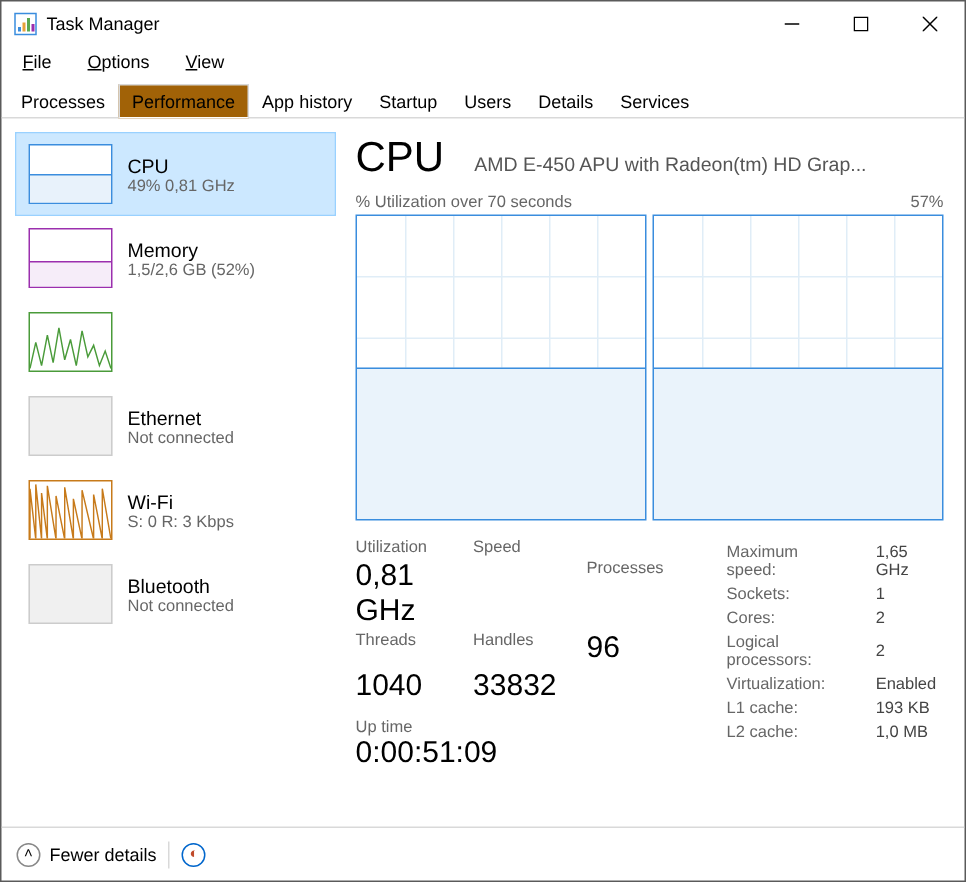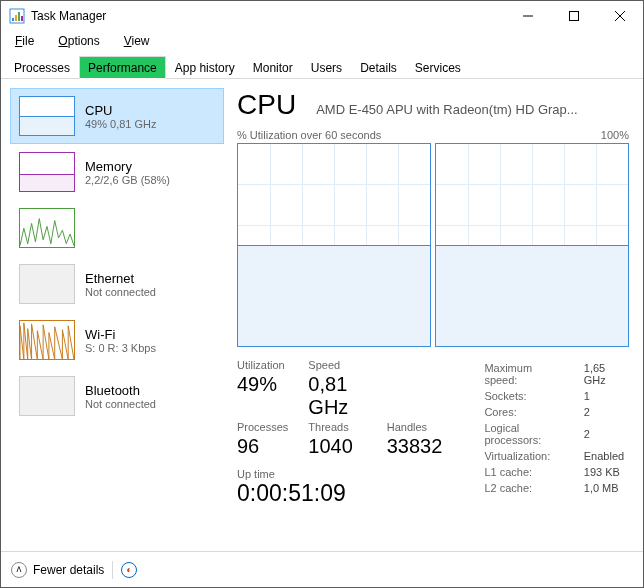--- a/index.html
+++ b/index.html
@@ -7,21 +7,21 @@
 .titlebar { height: 30px; display: flex; align-items: center; padding: 0 0 0 8px; }
 .titlebar .icon { width: 16px; height: 16px; margin-right: 6px; }
 .titlebar .title { font-size: 12px; flex: 1; }
 .winbtns { display: flex; height: 100%; }
 .winbtn { width: 46px; display: flex; align-items: center; justify-content: center; cursor: pointer; }
 .menubar { height: 20px; display: flex; align-items: center; padding: 0 6px; gap: 8px; }
 .menuitem { padding: 2px 8px; cursor: pointer; }
 .menuitem span { text-decoration: underline; }
 .tabs { height: 24px; display: flex; align-items: flex-end; border-bottom: 1px solid #d9d9d9; padding: 0 4px; margin-top: 4px; }
 .tab { padding: 4px 8px 3px; border: 1px solid transparent; cursor: pointer; position: relative; top: 1px; }
-.tab.active { border: 1px solid #d9d9d9; border-bottom: 1px solid #fff; background: #22c55e; }
+.tab.active { border: 1px solid #d9d9d9; border-bottom: 1px solid #fff; background: #a16207; }
 .content { flex: 1; display: flex; overflow: hidden; }
 .sidebar { width: 222px; padding: 10px 0 10px 10px; display: flex; flex-direction: column; gap: 0; }
 .side-item { display: flex; align-items: center; padding: 6px 8px; margin-bottom: 2px; cursor: pointer; height: 54px; }
 .side-item.sel { background: #cce8ff; outline: 1px solid #99d1ff; }
 .thumb { width: 56px; height: 40px; margin-right: 10px; border: 1px solid #c0c0c0; flex-shrink: 0; background: #fff; position: relative; overflow: hidden; }
 .thumb.cpu { border-color: #3a8dde; }
 .thumb.cpu::after { content:""; position:absolute; left:0; right:0; top:50%; height:50%; background:#e8f2fb; border-top:1px solid #3a8dde; }
 .thumb.mem { border-color: #9b2fae; }
 .thumb.mem::after { content:""; position:absolute; left:0; right:0; top:55%; height:45%; background:#f6edf9; border-top:1px solid #9b2fae; }
 .side-label .name { font-size: 13px; }
@@ -39,21 +39,21 @@
 .gl.v { top:0; bottom:0; width:1px; }
 .fill { position:absolute; left:0; right:0; bottom:0; height:50%; background:#eaf3fb; border-top:1px solid #3a8dde; }
 .stats { display:flex; gap:40px; }
 .stats-left { display:grid; grid-template-columns: auto auto auto; column-gap: 20px; row-gap: 2px; }
 .stats-left .lbl { font-size:11px; color:#666; }
 .stats-left .big { font-size:20px; }
 .stats-right { font-size:11px; color:#444; }
 .stats-right table td { padding: 1px 0; }
 .stats-right table td:first-child { color:#666; padding-right: 18px; }
 .uptime-lbl { font-size:11px; color:#666; margin-top:10px; }
-.uptime-val { font-size:23px; }
+.uptime-val { font-size:20px; }
 .footer { height: 36px; border-top:1px solid #d9d9d9; display:flex; align-items:center; padding: 0 10px; gap: 8px; margin-top:auto; }
 .fbtn { display:flex; align-items:center; gap:6px; cursor:pointer; font-size:12px; }
 .sep { width:1px; height:18px; background:#d9d9d9; }
 .circ { width:16px; height:16px; border:1px solid #888; border-radius:50%; display:flex; align-items:center; justify-content:center; font-size:10px; }
 .orm { color:#0066cc; }
 </style>
 </head>
 <body>
 
 <div class="titlebar">
@@ -90,40 +90,40 @@
 <div class="menubar">
   <div class="menuitem"><span>F</span>ile</div>
   <div class="menuitem"><span>O</span>ptions</div>
   <div class="menuitem"><span>V</span>iew</div>
 </div>
 
 <div class="tabs">
   <div class="tab">Processes</div>
   <div class="tab active">Performance</div>
   <div class="tab">App history</div>
-  <div class="tab">Monitor</div>
+  <div class="tab">Startup</div>
   <div class="tab">Users</div>
   <div class="tab">Details</div>
   <div class="tab">Services</div>
 </div>
 
 <div class="content">
   <div class="sidebar">
     <div class="side-item sel">
       <div class="thumb cpu"></div>
       <div class="side-label">
           <div class="name">CPU</div>
           <div class="val">49% 0,81 GHz</div>
         </div>
     </div>
     <div class="side-item">
       <div class="thumb mem"></div>
       <div class="side-label">
           <div class="name">Memory</div>
-          <div class="val">2,2/2,6 GB (58%)</div>
+          <div class="val">1,5/2,6 GB (52%)</div>
         </div>
     </div>
     <div class="side-item">
       <div class="thumb" style="border-color:#4a9b3a"><svg viewBox="0 0 56 40" preserveAspectRatio="none">
             <polyline points="0,38 4,20 8,36 12,15 16,34 20,10 24,32 28,18 32,36 36,12 40,30 44,22 48,36 52,26 56,38" fill="none" stroke="#4a9b3a" stroke-width="1"></polyline>
           </svg></div>
     </div>
     <div class="side-item">
       <div class="thumb" style="background:#f0f0f0;border-color:#ccc"></div>
       <div class="side-label">
@@ -148,22 +148,22 @@
         </div>
     </div>
   </div>
 
   <div class="main">
     <div class="hdr">
       <h1>CPU</h1>
       <div class="sub">AMD E-450 APU with Radeon(tm) HD Grap...</div>
     </div>
     <div class="chartlabels">
-      <span>% Utilization over 60 seconds</span>
-      <span>100%</span>
+      <span>% Utilization over 70 seconds</span>
+      <span>57%</span>
     </div>
     <div class="charts">
       <div class="chart">
         <div class="grid">
             <div class="gl h" style="top:20%"></div>
             <div class="gl h" style="top:40%"></div>
             <div class="gl h" style="top:60%"></div>
             <div class="gl h" style="top:80%"></div>
             <div class="gl v" style="left:16.6%"></div>
             <div class="gl v" style="left:33.3%"></div>
@@ -188,21 +188,20 @@
         <div class="fill"></div>
       </div>
     </div>
 
     <div class="stats">
       <div>
         <div class="stats-left">
           <div class="lbl">Utilization</div>
           <div class="lbl">Speed</div>
           <div></div>
-          <div class="big">49%</div>
           <div class="big">0,81 GHz</div>
           <div></div>
           <div class="lbl">Processes</div>
           <div class="lbl">Threads</div>
           <div class="lbl">Handles</div>
           <div class="big">96</div>
           <div class="big">1040</div>
           <div class="big">33832</div>
         </div>
         <div class="uptime-lbl">Up time</div>

